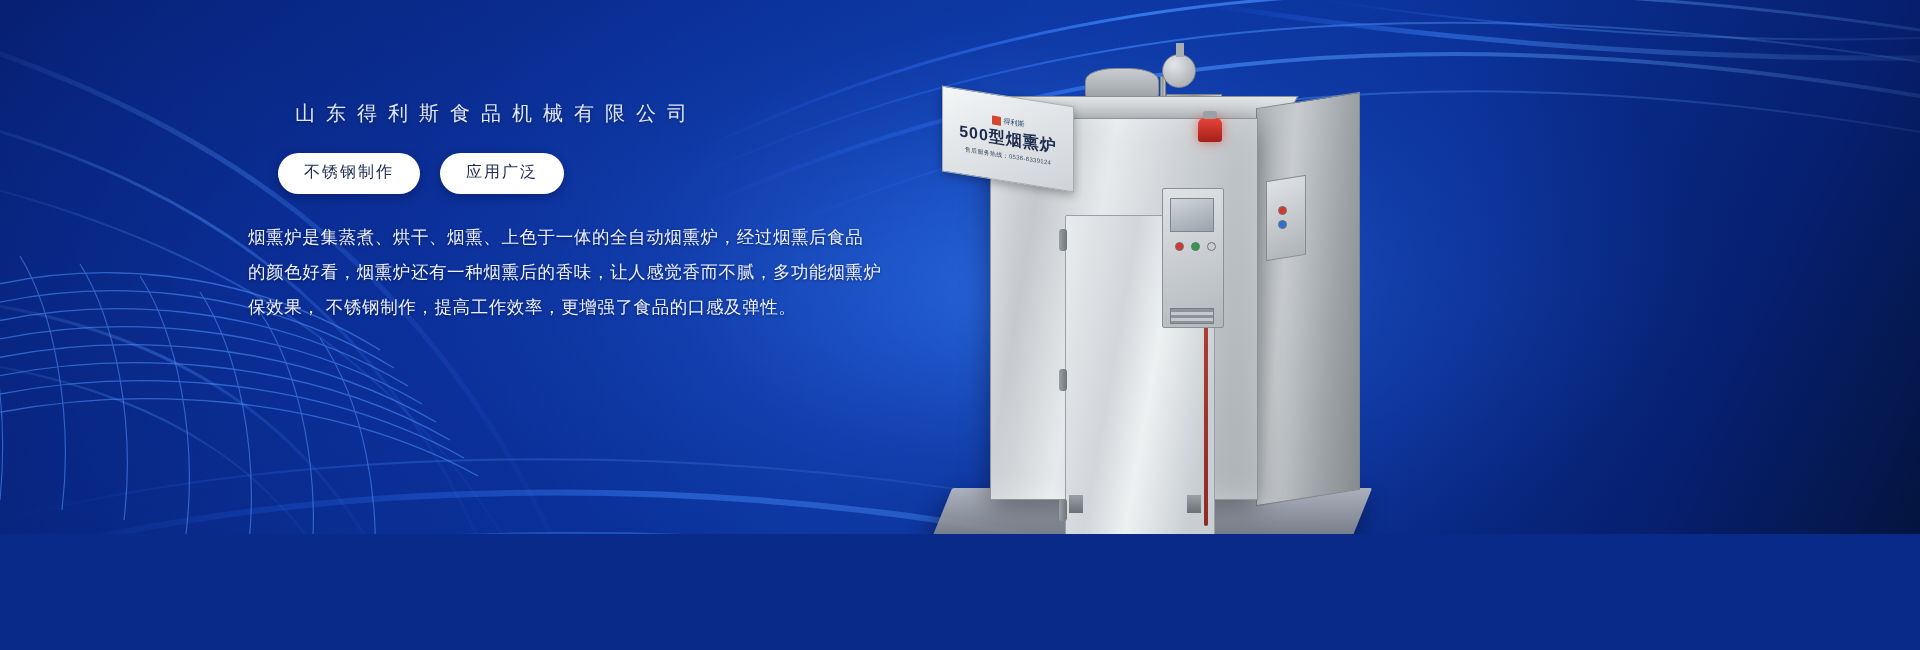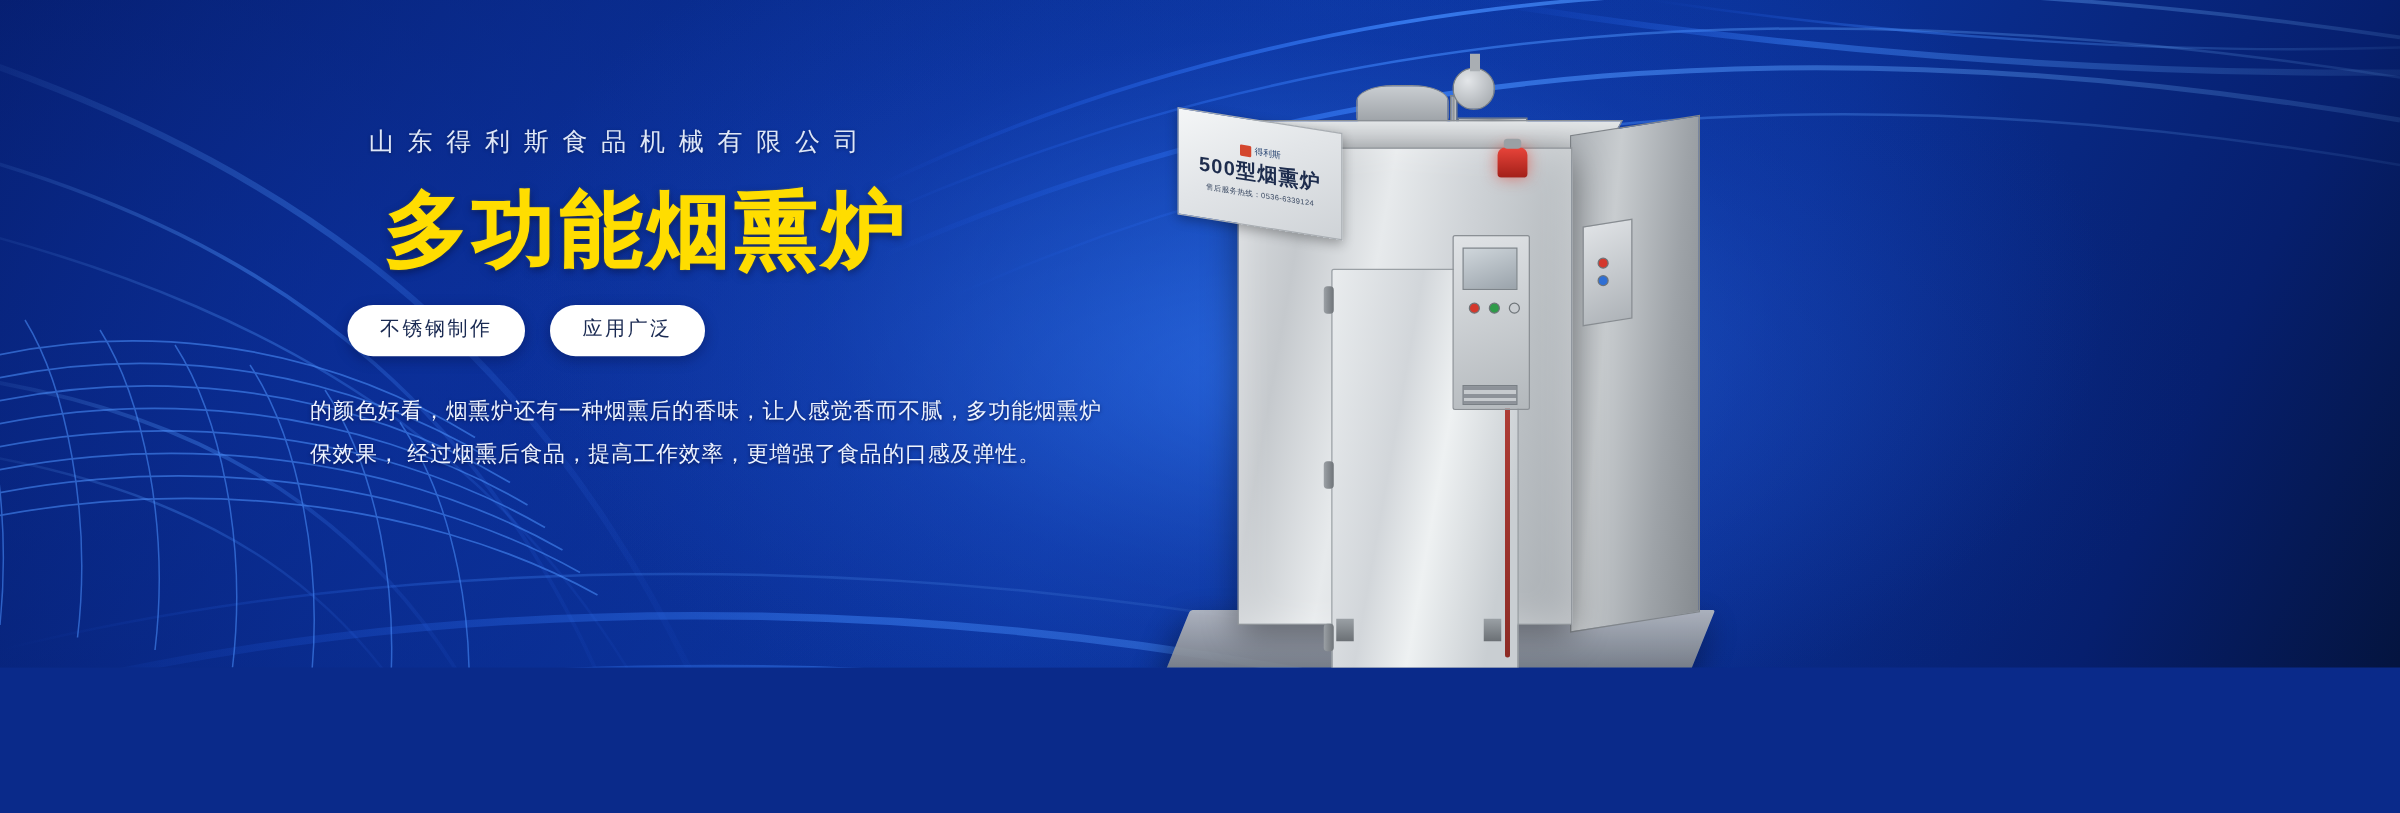--- a/index.html
+++ b/index.html
@@ -195,30 +195,30 @@
         <path d="M140,276 C176,332 198,434 186,534" stroke-width="1.2"></path>
         <path d="M200,292 C238,350 260,452 248,552" stroke-width="1.2"></path>
         <path d="M260,312 C300,372 322,474 310,574" stroke-width="1.2"></path>
         <path d="M320,338 C362,400 384,500 372,600" stroke-width="1.2"></path>
       </g>
     </svg>
   </div>
 
   <div class="content">
     <div class="company">山东得利斯食品机械有限公司</div>
-    <div class="headline">多功能烟熏炉</div>
 
     <div class="pills">
       <div class="pill">不锈钢制作</div>
       <div class="pill">应用广泛</div>
     </div>
 
     <div class="desc">
+      <div>烟熏炉是集蒸煮、烘干、烟熏、上色于一体的全自动烟熏炉，经过烟熏后食品</div>
       <div>的颜色好看，烟熏炉还有一种烟熏后的香味，让人感觉香而不腻，多功能烟熏炉</div>
-      <div>保效果， 经过烟熏后食品，提高工作效率，更增强了食品的口感及弹性。</div>
+      <div>保效果， 不锈钢制作，提高工作效率，更增强了食品的口感及弹性。</div>
     </div>
   </div>
 
   <div class="machine">
     <div class="m-floor"></div>
 
     <div class="m-stackA"></div>
     <div class="m-pipe" style="left:230px;top:36px;width:6px;height:46px;"></div>
     <div class="m-pipe" style="left:236px;top:54px;width:56px;height:6px;"></div>
     <div class="m-valve"></div>

